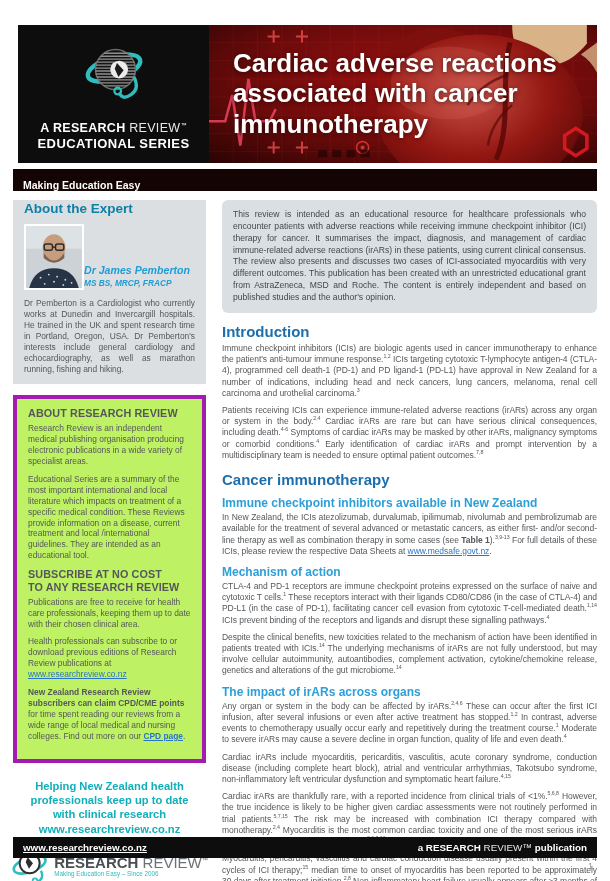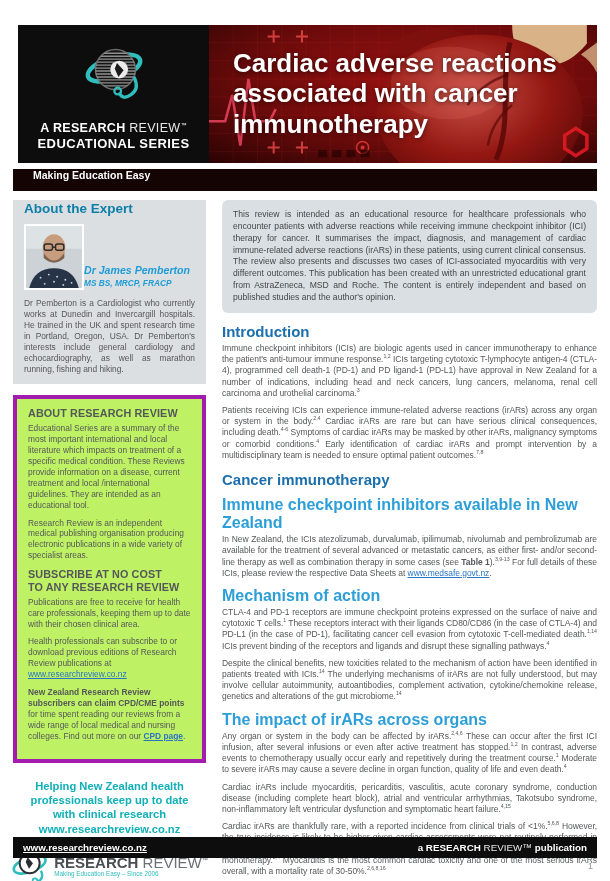--- a/index.html
+++ b/index.html
@@ -17,22 +17,22 @@
   .brand-line sup{font-size:6px;}
   .series-line{color:#fff;font-weight:700;font-size:13px;letter-spacing:.4px;margin-top:1px;}
   .hero{flex:1;position:relative;background:var(--hero-red,#6e0b0b);overflow:hidden;}
   .hero svg{position:absolute;inset:0;width:100%;height:100%;}
   .hero h1{position:absolute;left:24px;top:50%;transform:translateY(-50%);margin:0;color:#fff;
            font-size:26px;line-height:1.17;font-weight:700;white-space:pre-line;
            text-shadow:0 1px 5px rgba(0,0,0,.55);}
 
   
   .tagline-bar{position:absolute;top:169px;left:13px;right:13px;height:22px;background:#150404;
-               color:#fff;font-weight:700;font-size:10.5px;display:flex;align-items:flex-start;
-               padding-left:20px;box-sizing:border-box;}
+               color:#fff;font-weight:700;font-size:10.5px;display:flex;align-items:flex-end;
+               padding-left:10px;box-sizing:border-box;}
 
   
   .content{position:absolute;top:200px;left:13px;right:13px;display:flex;gap:16px;}
   .sidebar{width:193px;flex:none;}
   .main{flex:1;min-width:0;}
 
   
   .expert-box{background:var(--panel-gray,#dcdfe1);padding:1px 11px 10px;box-sizing:border-box;}
   .expert-box h2{margin:0 0 8px;font-size:13.5px;color:var(--expert-heading-teal,#0d7fa8);}
   .expert-row{display:flex;align-items:flex-end;margin-bottom:8px;font-style:italic;}
@@ -58,21 +58,21 @@
   .fl-name{font-size:15px;color:#4a4f54;white-space:nowrap;}
   .fl-name .bld{font-weight:700;}
   .fl-name .lgt{font-weight:400;color:#6a7076;}
   .fl-name sup{font-size:6px;}
   .fl-sub{color:var(--accent-teal,#2fbdbd);font-size:6.3px;margin-top:1px;}
 
   
   .intro-box{background:#d9dfe2;padding:9px 11px;font-size:8.6px;line-height:1.38;
              text-align:justify;color:#45474a;border-radius:6px;}
   .main h2{color:var(--heading-blue,#1c6fac);font-size:15px;margin:10px 0 3px;}
-  .main h3{color:var(--subheading-blue,#2d9fd8);font-size:16px;margin:8px 0 2px;}
+  .main h3{color:var(--subheading-blue,#2d9fd8);font-size:12px;margin:8px 0 2px;}
   .main p{font-size:8.5px;line-height:1.32;text-align:justify;margin:0 0 6px;letter-spacing:-.05px;}
   sup{font-size:.62em;line-height:0;}
   .lnk{color:var(--link-blue,#2a74c4);text-decoration:underline;cursor:pointer;}
   .lnk.b{font-weight:700;}
   strong{font-weight:700;}
 
   
   .footer-bar{position:absolute;left:13px;right:13px;top:837px;height:21px;background:var(--bar-black,#0d0d0d);
               color:#fff;display:flex;align-items:center;justify-content:space-between;
               padding:0 10px;box-sizing:border-box;font-size:9.8px;}
@@ -190,22 +190,22 @@
           <div class="expert-id">
             <div class="expert-name">Dr James Pemberton</div>
             <div class="expert-creds">MS BS, MRCP, FRACP</div>
           </div>
         </div>
         <p class="bio">Dr Pemberton is a Cardiologist who currently works at Dunedin and Invercargill hospitals. He trained in the UK and spent research time in Portland, Oregon, USA. Dr Pemberton's interests include general cardiology and echocardiography, as well as marathon running, fishing and hiking.</p>
       </section>
 
       <section class="rr-box">
         <h3>ABOUT RESEARCH REVIEW</h3>
+        <p>Research Review is an independent medical publishing organisation producing electronic publications in a wide variety of specialist areas.</p>
         <p>Educational Series are a summary of the most important international and local literature which impacts on treatment of a specific medical condition. These Reviews provide information on a disease, current treatment and local /international guidelines. They are intended as an educational tool.</p>
-        <p>Research Review is an independent medical publishing organisation producing electronic publications in a wide variety of specialist areas.</p>
         <h3>SUBSCRIBE AT NO COST
 TO ANY RESEARCH REVIEW</h3>
         <p>Publications are free to receive for health care professionals, keeping them up to date with their chosen clinical area.</p>
         <p>Health professionals can subscribe to or download previous editions of Research Review publications at <a class="lnk">www.researchreview.co.nz</a></p>
         <p><strong>New Zealand Research Review subscribers can claim CPD/CME points</strong> for time spent reading our reviews from a wide range of local medical and nursing colleges. Find out more on our <a class="lnk b">CPD page</a>.</p>
       </section>
 
       <div class="teal-tagline">Helping New Zealand health
 professionals keep up to date
 with clinical research

